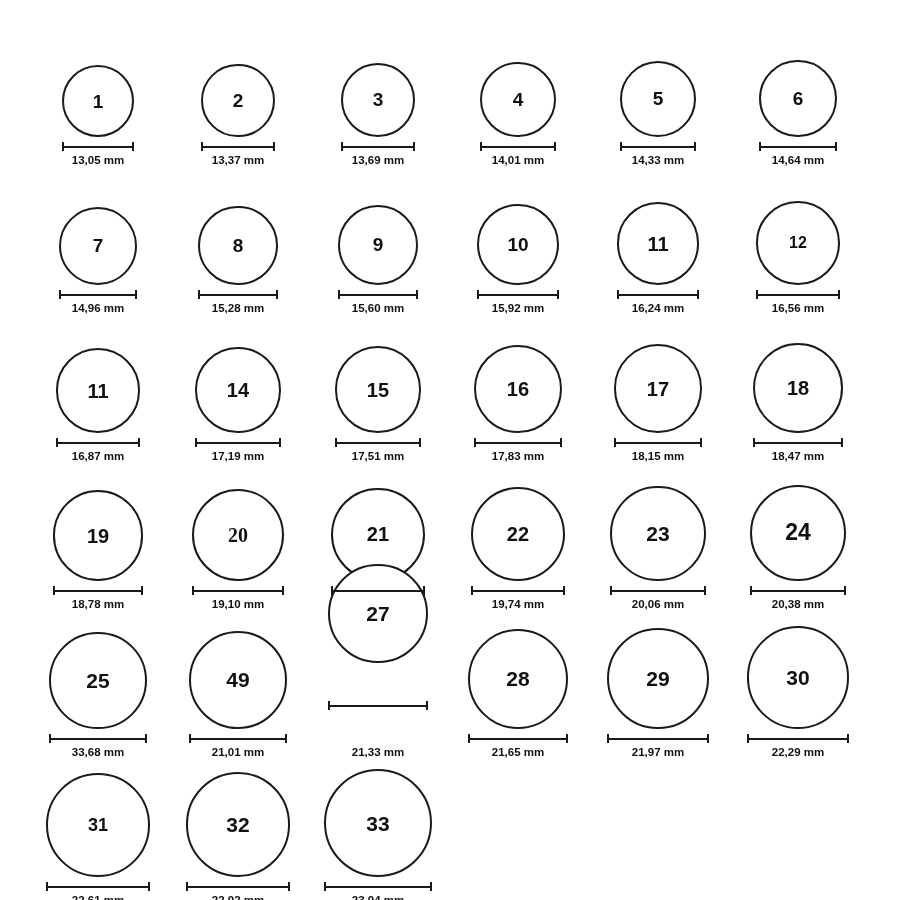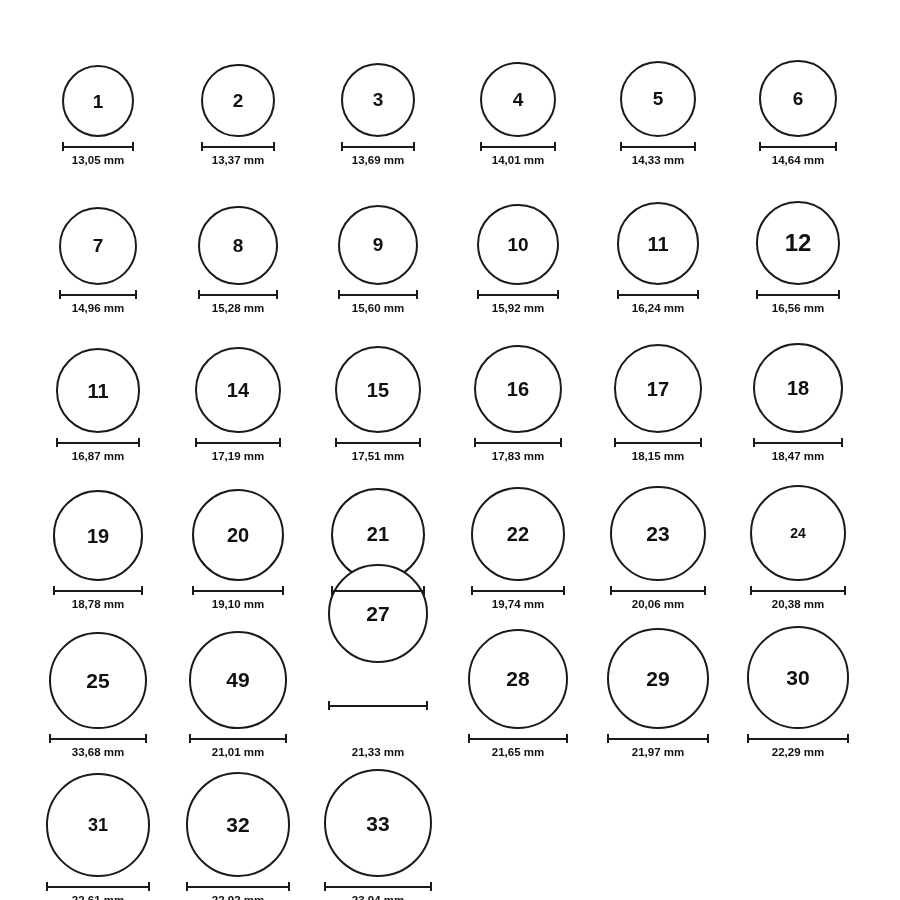--- a/index.html
+++ b/index.html
@@ -204,21 +204,21 @@
         </div>
         <div class="measure" style="width: 82.5455px;">
           <div class="bar"></div>
           <div class="cap left"></div>
           <div class="cap right"></div>
         </div>
         <div class="mm-label">16,24 mm</div>
       </div>
       <div class="cell" style="width: 140px;">
         <div class="ring" style="width: 83.6033px; height: 83.6033px; border-color: rgb(26, 26, 26);">
-          <div class="ring-number" style="font-size: 24px;">12</div>
+          <div class="ring-number" style="font-size: 16px;">12</div>
         </div>
         <div class="measure" style="width: 83.6033px;">
           <div class="bar"></div>
           <div class="cap left"></div>
           <div class="cap right"></div>
         </div>
         <div class="mm-label">16,56 mm</div>
       </div>
     </div>
     <div class="row" style="height: 148px; padding-left: 28px; margin-top: 0px;">
@@ -296,21 +296,21 @@
         </div>
         <div class="measure" style="width: 90.9421px;">
           <div class="bar"></div>
           <div class="cap left"></div>
           <div class="cap right"></div>
         </div>
         <div class="mm-label">18,78 mm</div>
       </div>
       <div class="cell" style="width: 140px;">
         <div class="ring" style="width: 92px; height: 92px; border-color: rgb(26, 26, 26);">
-          <div class="ring-number" style="font-size: 20px;">20</div>
+          <div class="ring-number" style="font-size: 20px; font-family: Liberation Serif, serif;">20</div>
         </div>
         <div class="measure" style="width: 92px;">
           <div class="bar"></div>
           <div class="cap left"></div>
           <div class="cap right"></div>
         </div>
         <div class="mm-label">19,10 mm</div>
       </div>
       <div class="cell" style="width: 140px;">
         <div class="ring" style="width: 93.0579px; height: 93.0579px; border-color: rgb(26, 26, 26);">
@@ -340,21 +340,21 @@
         </div>
         <div class="measure" style="width: 95.1736px;">
           <div class="bar"></div>
           <div class="cap left"></div>
           <div class="cap right"></div>
         </div>
         <div class="mm-label">20,06 mm</div>
       </div>
       <div class="cell" style="width: 140px;">
         <div class="ring" style="width: 96.2314px; height: 96.2314px; border-color: rgb(26, 26, 26);">
-          <div class="ring-number" style="font-size: 14px;">24</div>
+          <div class="ring-number" style="font-size: 23px;">24</div>
         </div>
         <div class="measure" style="width: 96.2314px;">
           <div class="bar"></div>
           <div class="cap left"></div>
           <div class="cap right"></div>
         </div>
         <div class="mm-label">20,38 mm</div>
       </div>
     </div>
     <div class="row" style="height: 148px; padding-left: 28px; margin-top: 0px;">

